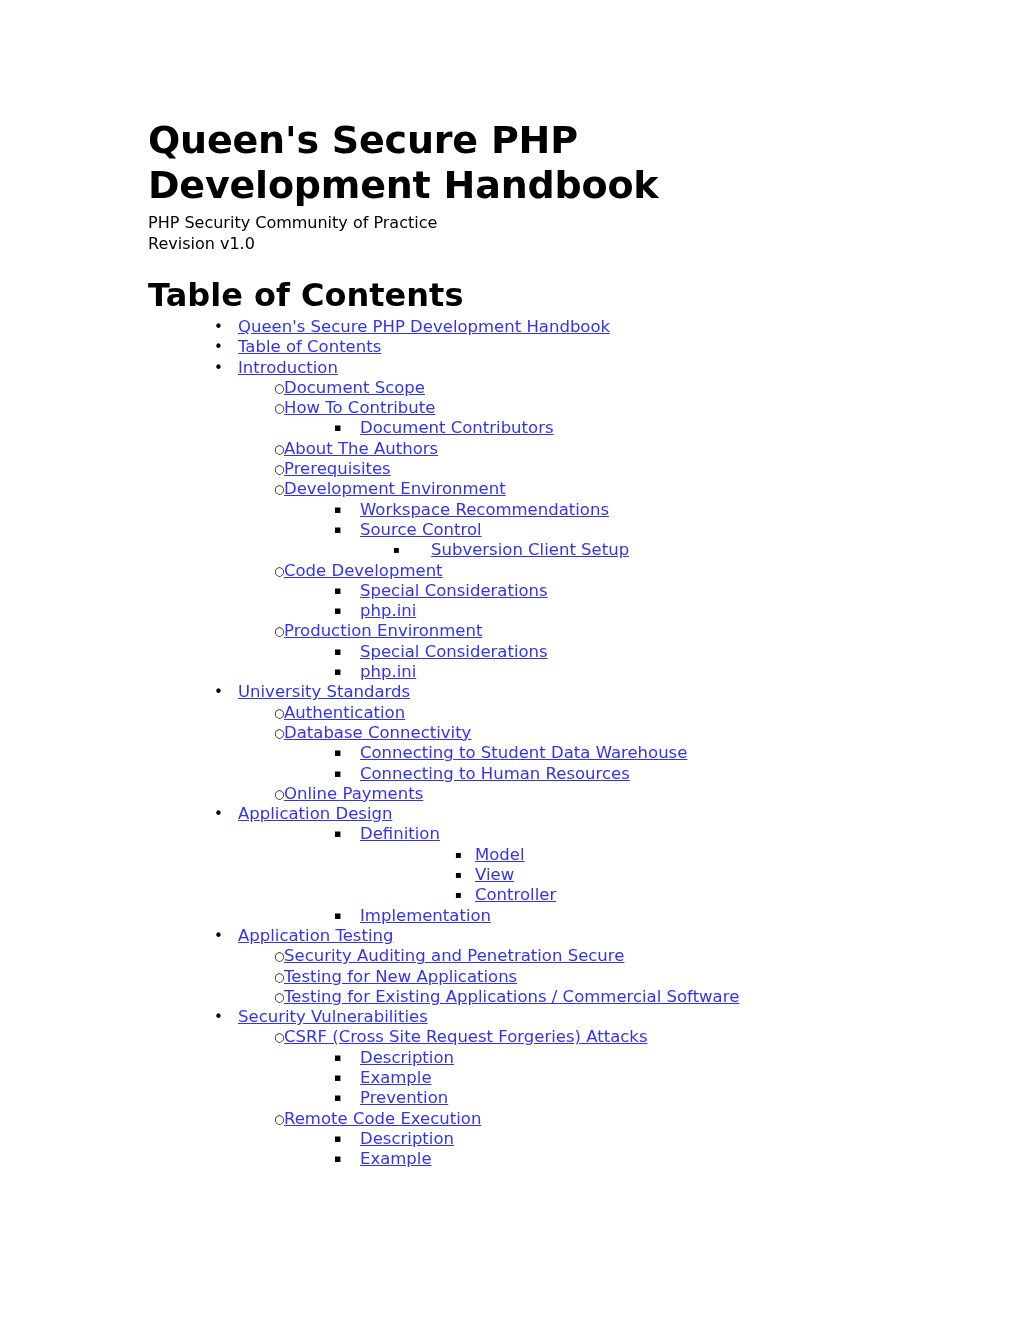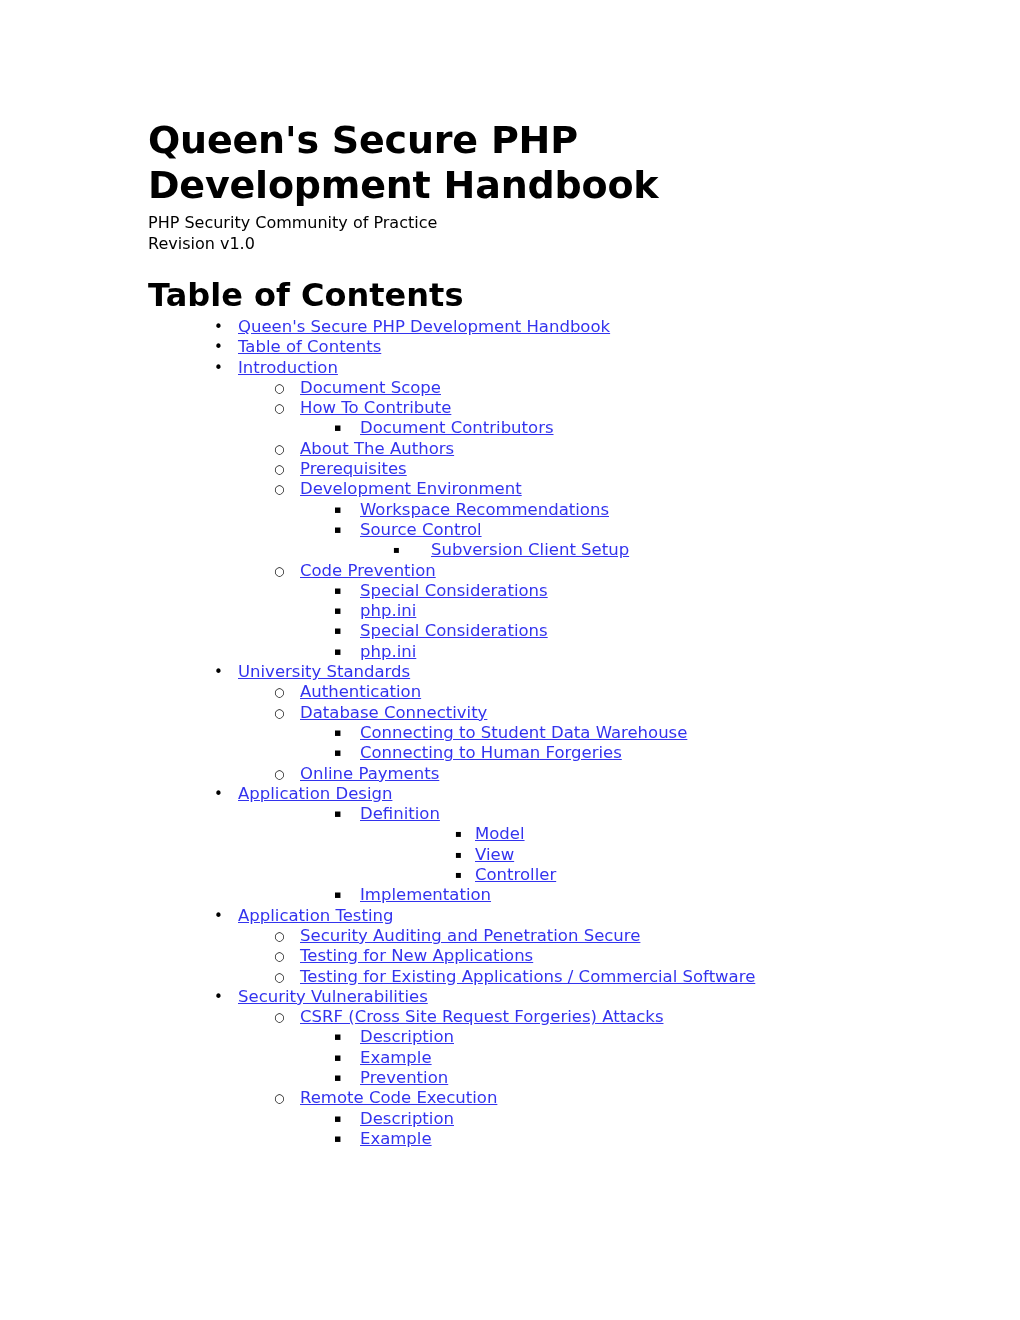--- a/index.html
+++ b/index.html
@@ -93,21 +93,21 @@
     line-height: 20.3px;
     cursor: pointer;
     white-space: nowrap;
   }
 
   
   .lvl1 > .marker { left: 66px;  font-size: 15px; }
   .lvl1 > .toc-link { left: 90px; }
 
   .lvl2 > .marker { left: 126px; font-size: 12px; }
-  .lvl2 > .toc-link { left: 152px; }
+  .lvl2 > .toc-link { left: 136px; }
 
   .lvl3 > .marker { left: 186px; font-size: 11px; }
   .lvl3 > .toc-link { left: 212px; }
 
   .lvl4 > .marker { left: 245px; font-size: 10px; }
   .lvl4 > .toc-link { left: 283px; }
 
   .lvl5 > .marker { left: 307px; font-size: 10px; }
   .lvl5 > .toc-link { left: 327px; }
 
@@ -175,30 +175,34 @@
         <li class="toc-row lvl3">
           <span class="marker square"></span>
           <a class="toc-link">Source Control</a>
         </li>
         <li class="toc-row lvl4">
           <span class="marker square"></span>
           <a class="toc-link">Subversion Client Setup</a>
         </li>
         <li class="toc-row lvl2">
           <span class="marker circle"></span>
-          <a class="toc-link">Code Prevention</a>
+          <a class="toc-link">Code Development</a>
         </li>
         <li class="toc-row lvl3">
           <span class="marker square"></span>
           <a class="toc-link">Special Considerations</a>
         </li>
         <li class="toc-row lvl3">
           <span class="marker square"></span>
           <a class="toc-link">php.ini</a>
         </li>
+        <li class="toc-row lvl2">
+          <span class="marker circle"></span>
+          <a class="toc-link">Production Environment</a>
+        </li>
         <li class="toc-row lvl3">
           <span class="marker square"></span>
           <a class="toc-link">Special Considerations</a>
         </li>
         <li class="toc-row lvl3">
           <span class="marker square"></span>
           <a class="toc-link">php.ini</a>
         </li>
         <li class="toc-row lvl1">
           <span class="marker disc"></span>
@@ -211,21 +215,21 @@
         <li class="toc-row lvl2">
           <span class="marker circle"></span>
           <a class="toc-link">Database Connectivity</a>
         </li>
         <li class="toc-row lvl3">
           <span class="marker square"></span>
           <a class="toc-link">Connecting to Student Data Warehouse</a>
         </li>
         <li class="toc-row lvl3">
           <span class="marker square"></span>
-          <a class="toc-link">Connecting to Human Forgeries</a>
+          <a class="toc-link">Connecting to Human Resources</a>
         </li>
         <li class="toc-row lvl2">
           <span class="marker circle"></span>
           <a class="toc-link">Online Payments</a>
         </li>
         <li class="toc-row lvl1">
           <span class="marker disc"></span>
           <a class="toc-link">Application Design</a>
         </li>
         <li class="toc-row lvl3">

